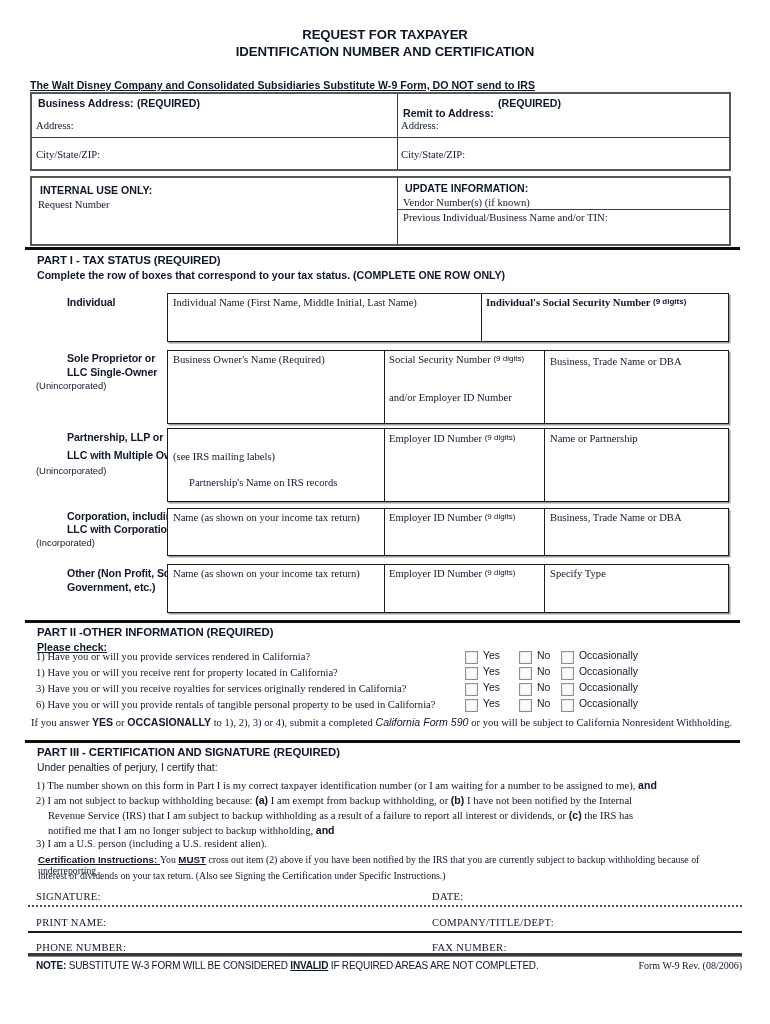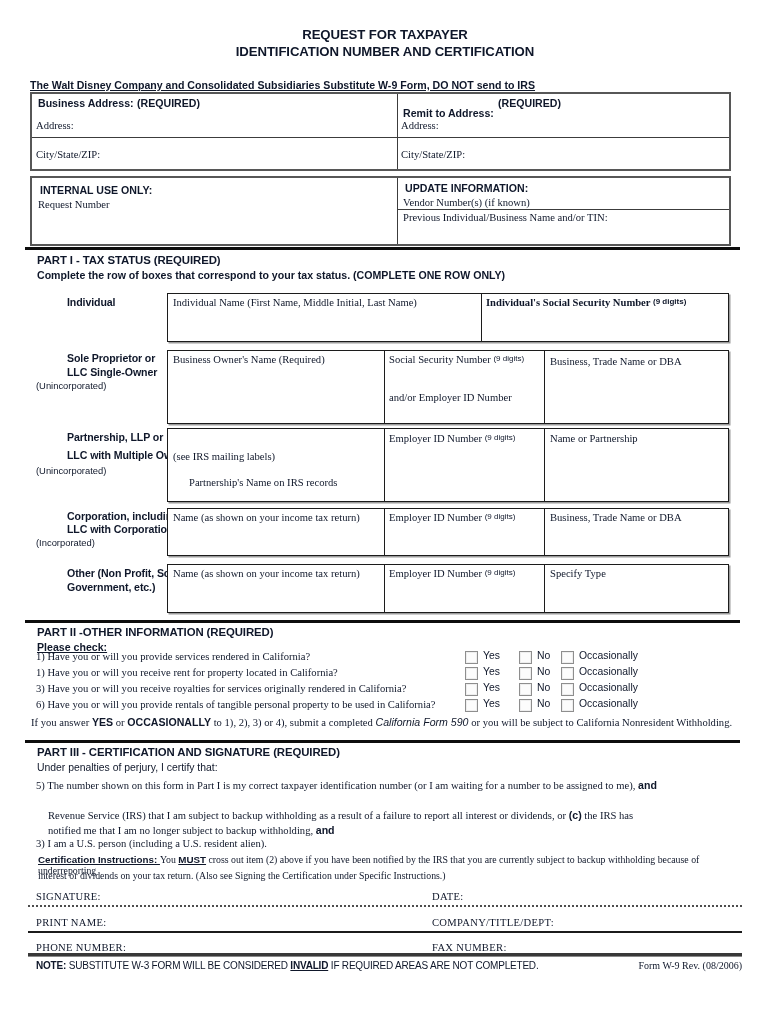--- a/index.html
+++ b/index.html
@@ -203,21 +203,22 @@
     <span class="abs chk" style="left:101px;top:1px;"></span>
     <span class="abs t-sans" style="left:119px;top:0;">Occasionally</span>
   </div>
 
   <div class="abs t-serif" style="left:31px;top:716px;width:710px;"><span>If you answer </span><span class="b">YES</span><span> or </span><span class="b">OCCASIONALLY</span><span> to 1), 2), 3) or 4), submit a completed </span><span class="i">California Form 590</span><span> or you will be subject to California Nonresident Withholding.</span></div>
 
   <div class="abs rule" style="left:25px;top:740px;width:715px;"></div>
   <div class="abs t-h" style="left:37px;top:746px;">PART III - CERTIFICATION AND SIGNATURE (REQUIRED)</div>
   <div class="abs t-sans" style="left:37px;top:762px;">Under penalties of perjury, I certify that:</div>
 
-  <div class="abs t-serif" style="left:36px;top:779px;width:705px;"><span>5) The number shown on this form in Part I is my correct taxpayer identification number (or I am waiting for a number to be assigned to me), </span><span class="b">and</span></div>
+  <div class="abs t-serif" style="left:36px;top:779px;width:705px;"><span>1) The number shown on this form in Part I is my correct taxpayer identification number (or I am waiting for a number to be assigned to me), </span><span class="b">and</span></div>
+  <div class="abs t-serif" style="left:36px;top:794px;width:705px;"><span>2) I am not subject to backup withholding because: </span><span class="b">(a)</span><span> I am exempt from backup withholding, or </span><span class="b">(b)</span><span> I have not been notified by the Internal</span></div>
   <div class="abs t-serif" style="left:48px;top:824px;width:693px;"><span>notified me that I am no longer subject to backup withholding, </span><span class="b">and</span></div>
   <div class="abs t-serif" style="left:48px;top:809px;width:693px;"><span>Revenue Service (IRS) that I am subject to backup withholding as a result of a failure to report all interest or dividends, or </span><span class="b">(c)</span><span> the IRS has</span></div>
   <div class="abs t-serif" style="left:36px;top:838px;width:705px;">3) I am a U.S. person (including a U.S. resident alien).</div>
 
   <div class="abs t-serif-s" style="left:38px;top:854px;width:706px;"><span class="bu">Certification Instructions: </span><span>You </span><span class="bu">MUST</span><span> cross out item (2) above if you have been notified by the IRS that you are currently subject to backup withholding because of underreporting</span></div>
   <div class="abs t-serif-s" style="left:38px;top:870px;width:706px;">interest or dividends on your tax return.  (Also see Signing the Certification under Specific Instructions.)</div>
 
   <div class="abs t-caps" style="left:36px;top:891px;">SIGNATURE:</div>
   <div class="abs t-caps" style="left:432px;top:891px;">DATE:</div>
   <div class="abs sigline-dot" style="left:28px;top:905px;width:714px;"></div>

